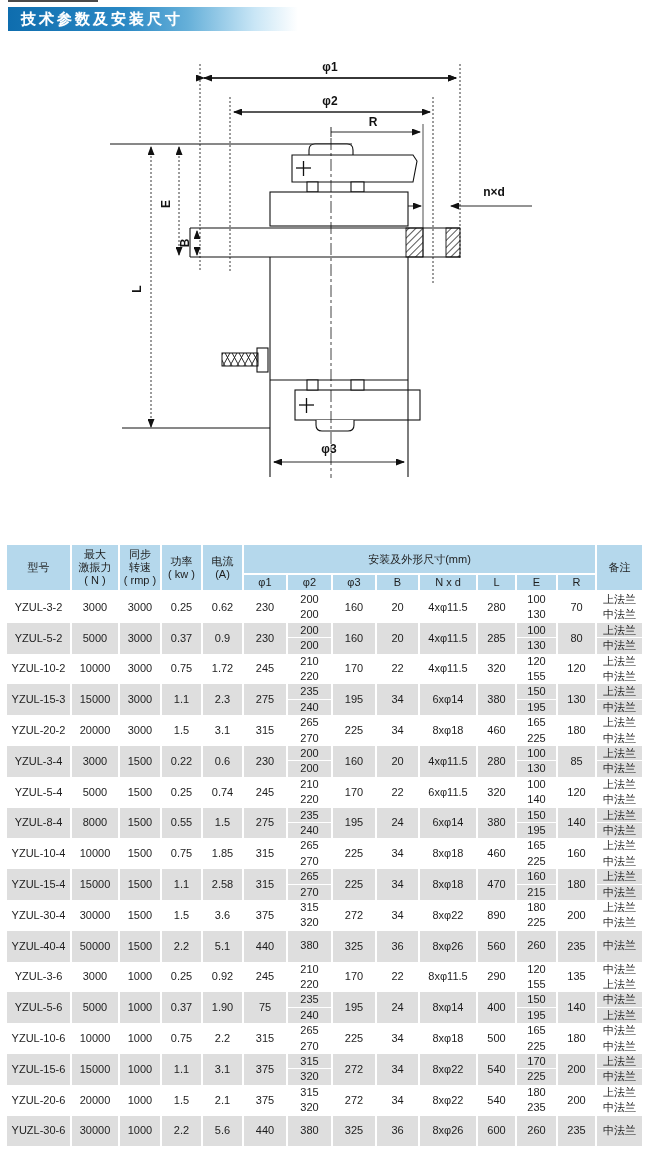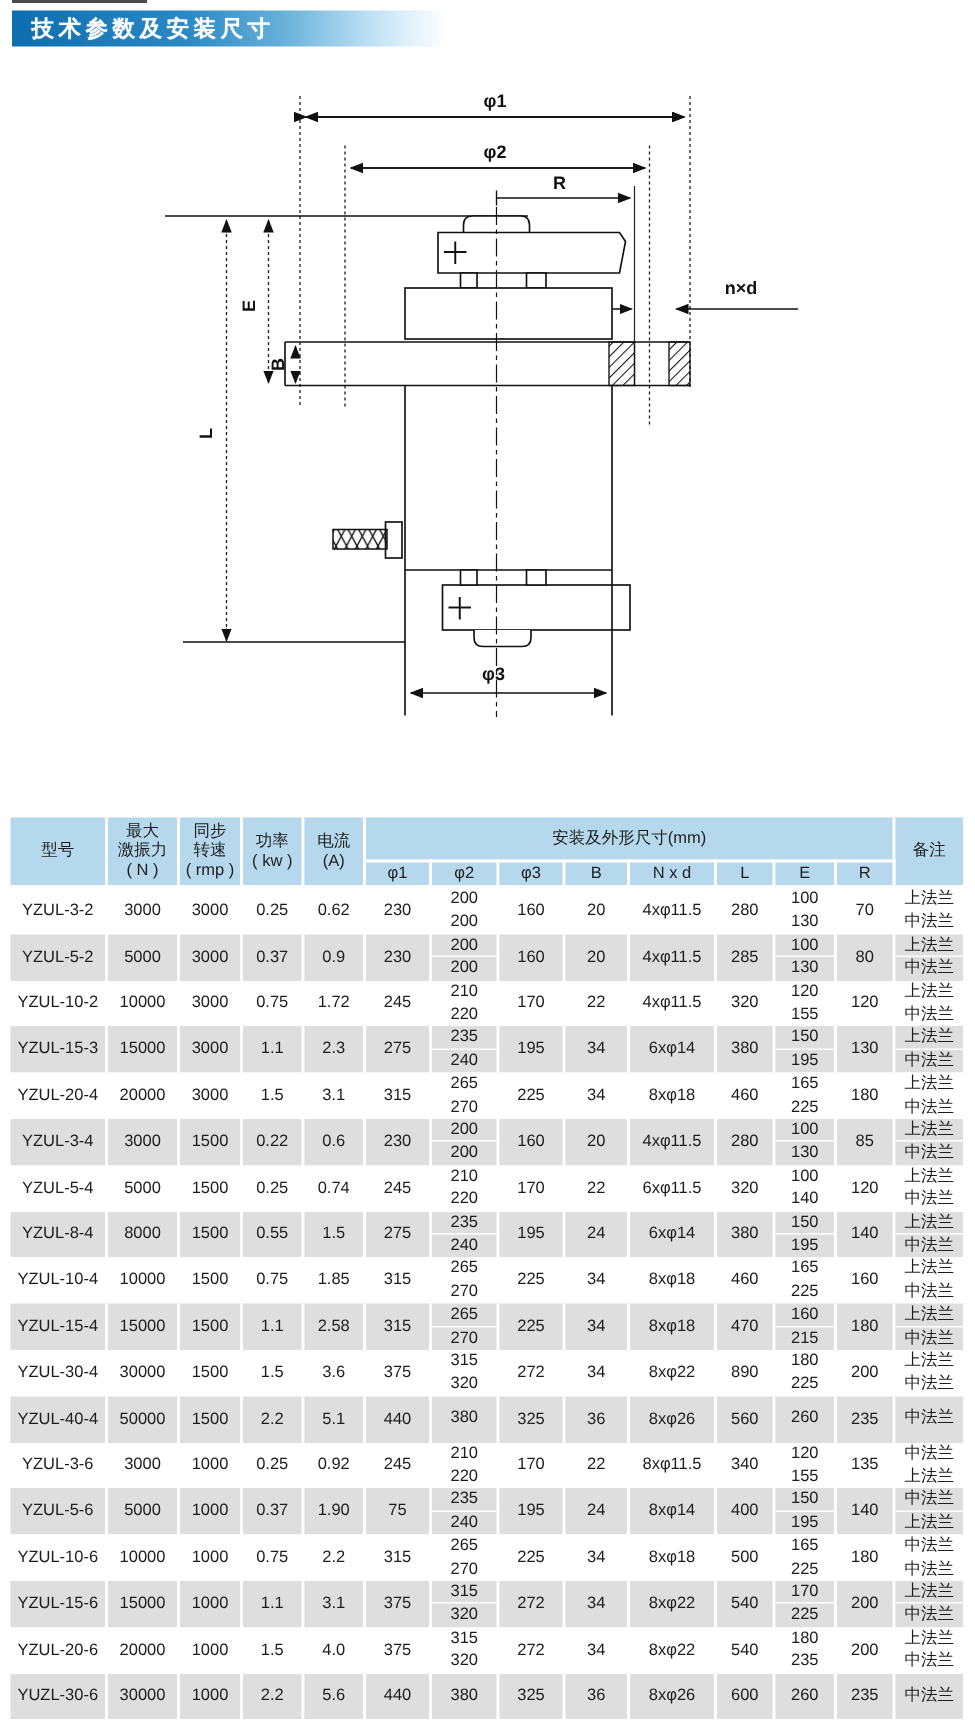--- a/index.html
+++ b/index.html
@@ -315,21 +315,21 @@
           </td>
           <td data-name="cell-r">130</td>
           <td data-name="cell-remark">
             <div class="split">
               <div class="sub sep">上法兰</div>
               <div class="sub">中法兰</div>
             </div>
           </td>
         </tr>
         <tr class="white" data-name="table-row">
-          <td data-name="cell-model">YZUL-20-4</td>
+          <td data-name="cell-model">YZUL-20-2</td>
           <td data-name="cell-force">20000</td>
           <td data-name="cell-speed">3000</td>
           <td data-name="cell-power">1.5</td>
           <td data-name="cell-current">3.1</td>
           <td data-name="cell-phi1">315</td>
           <td data-name="cell-phi2">
             <div class="split">
               <div class="sub sep">265</div>
               <div class="sub">270</div>
             </div>
@@ -575,21 +575,21 @@
           <td data-name="cell-phi1">245</td>
           <td data-name="cell-phi2">
             <div class="split">
               <div class="sub sep">210</div>
               <div class="sub">220</div>
             </div>
           </td>
           <td data-name="cell-phi3">170</td>
           <td data-name="cell-b">22</td>
           <td data-name="cell-nxd">8xφ11.5</td>
-          <td data-name="cell-l">340</td>
+          <td data-name="cell-l">290</td>
           <td data-name="cell-e">
             <div class="split">
               <div class="sub sep">120</div>
               <div class="sub">155</div>
             </div>
           </td>
           <td data-name="cell-r">135</td>
           <td data-name="cell-remark">
             <div class="split">
               <div class="sub sep">中法兰</div>
@@ -688,21 +688,21 @@
               <div class="sub sep">上法兰</div>
               <div class="sub">中法兰</div>
             </div>
           </td>
         </tr>
         <tr class="white" data-name="table-row">
           <td data-name="cell-model">YZUL-20-6</td>
           <td data-name="cell-force">20000</td>
           <td data-name="cell-speed">1000</td>
           <td data-name="cell-power">1.5</td>
-          <td data-name="cell-current">4.0</td>
+          <td data-name="cell-current">2.1</td>
           <td data-name="cell-phi1">375</td>
           <td data-name="cell-phi2">
             <div class="split">
               <div class="sub sep">315</div>
               <div class="sub">320</div>
             </div>
           </td>
           <td data-name="cell-phi3">272</td>
           <td data-name="cell-b">34</td>
           <td data-name="cell-nxd">8xφ22</td>

